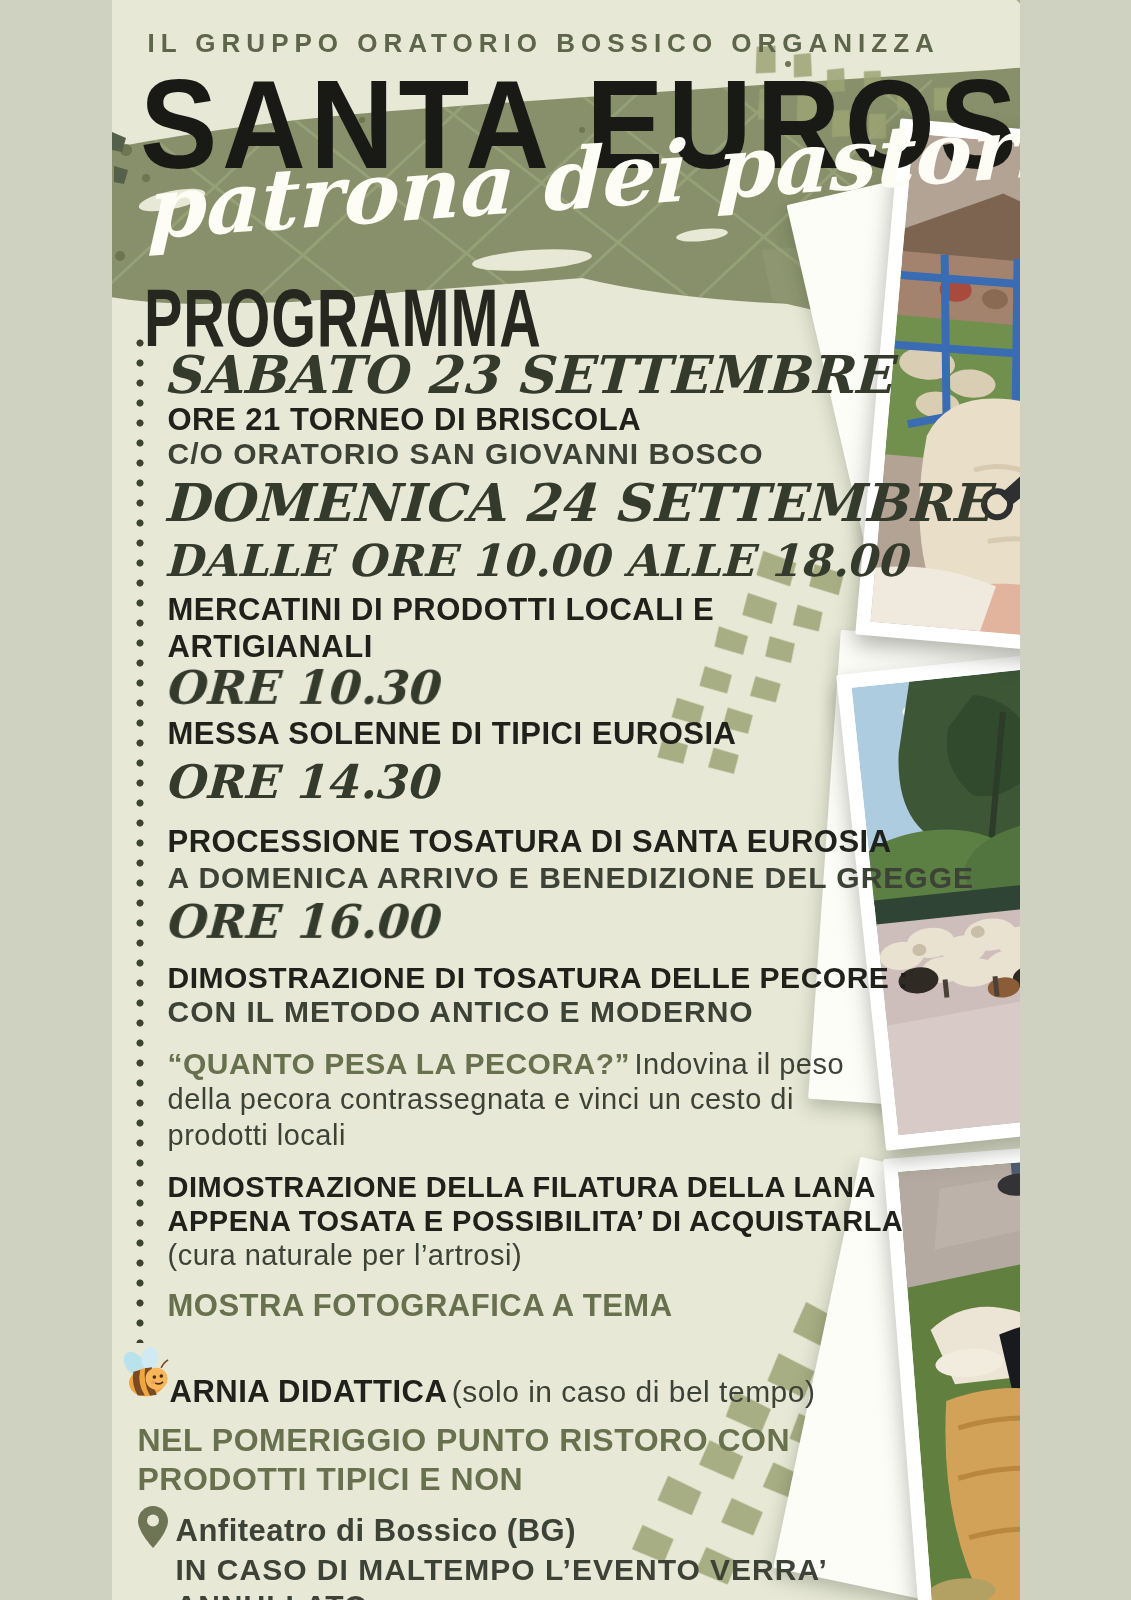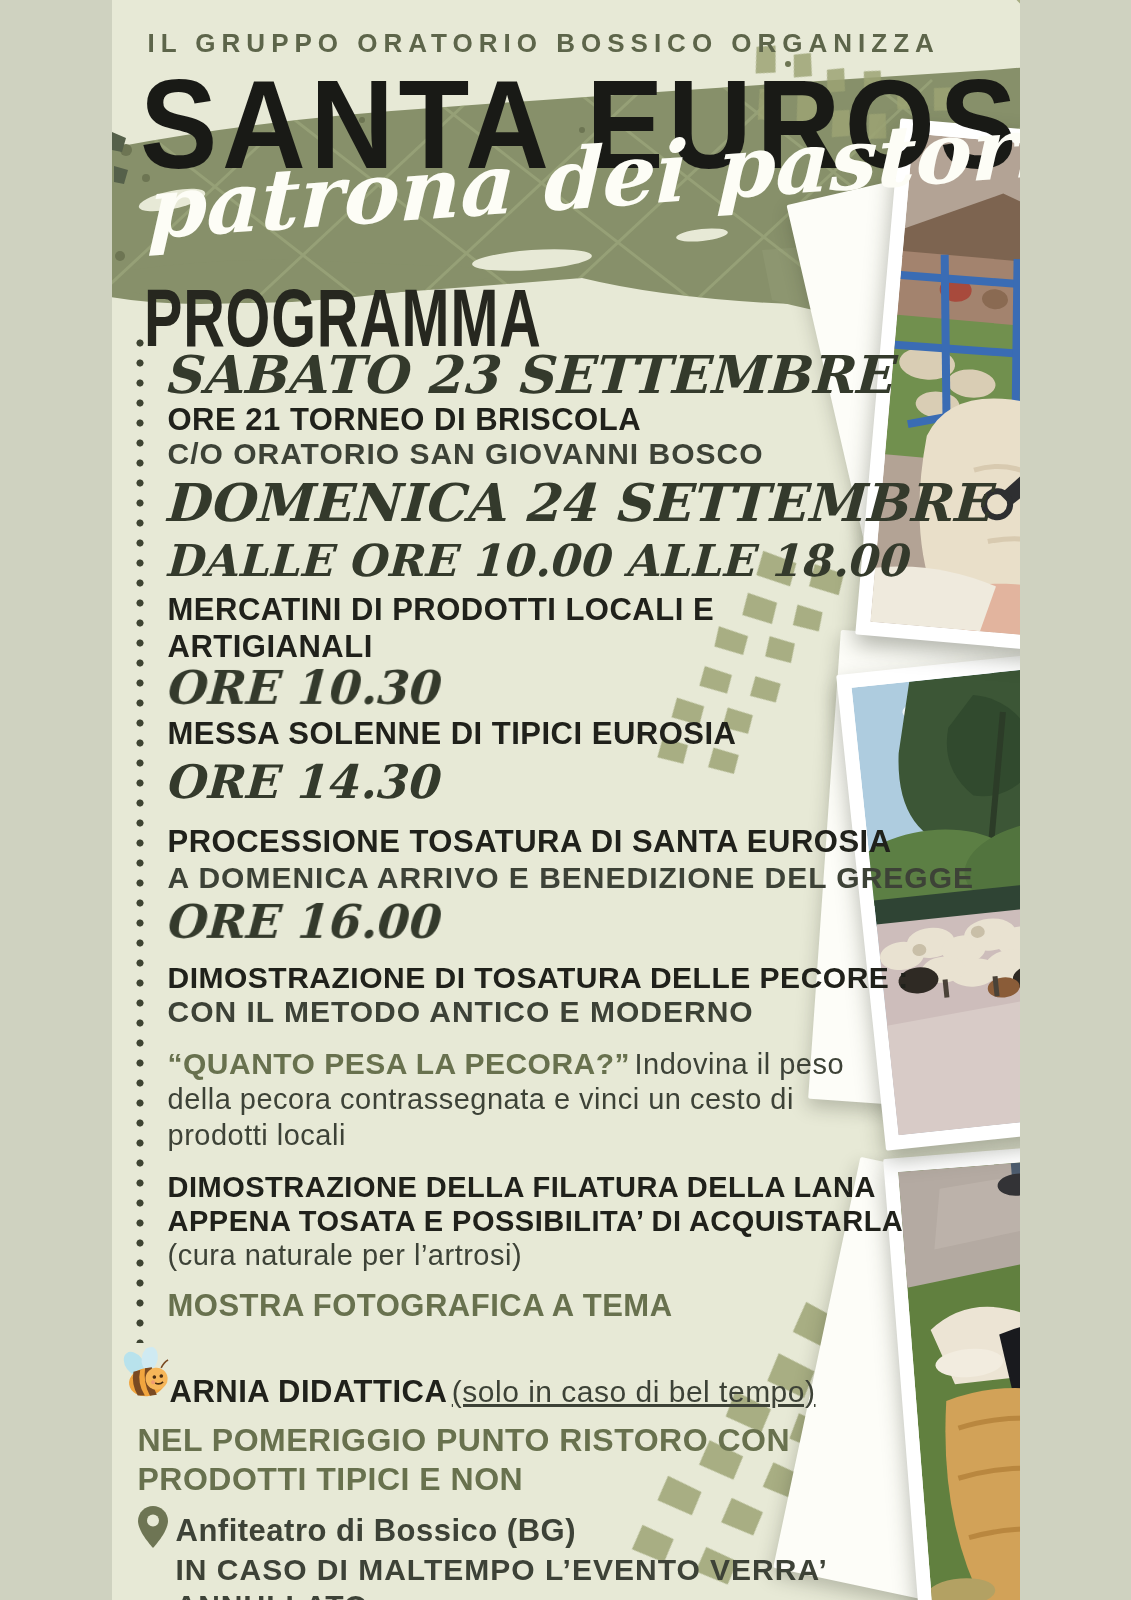--- a/index.html
+++ b/index.html
@@ -373,21 +373,21 @@
 
   <p class="abs" style="left:56px;top:1046px;width:720px;line-height:1.22;z-index:6;">
     <span class="bold-line olive" style="font-size:30px;">“QUANTO PESA LA PECORA?”</span>
     <span class="inline-reg">Indovina il peso della pecora contrassegnata e vinci un cesto di prodotti locali</span>
   </p>
 
   <p class="abs bold-line olive" style="left:56px;top:1288px;z-index:6;">MOSTRA FOTOGRAFICA A TEMA</p>
 
   <p class="abs" style="left:58px;top:1374px;width:700px;line-height:1.2;z-index:6;">
     <span class="bold-line">ARNIA DIDATTICA</span>
-    <span class="inline-reg" style="font-size:30px;text-decoration:underline;">(solo in caso di bel tempo)</span>
+    <span class="inline-reg" style="font-size:30px;">(solo in caso di bel tempo)</span>
   </p>
 
   <svg class="abs" style="left:8px;top:1348px;z-index:6;transform:rotate(-8deg);" width="54" height="54" viewBox="0 0 54 54">
     <ellipse cx="16" cy="14" rx="9" ry="13" fill="#b8e2ec" transform="rotate(-28 16 14)"></ellipse>
     <ellipse cx="32" cy="11" rx="8" ry="12" fill="#cfeaf2" transform="rotate(18 32 11)"></ellipse>
     <ellipse cx="26" cy="34" rx="18" ry="14" fill="#f1a53e"></ellipse>
     <path d="M14 22 Q10 34 15 46 L22 47 Q16 34 21 21 Z" fill="#7a4a22"></path>
     <path d="M26 20 Q22 34 27 48 L34 48 Q29 34 33 20 Z" fill="#7a4a22"></path>
     <circle cx="36" cy="32" r="11" fill="#f6b659"></circle>
     <circle cx="34" cy="30" r="1.8" fill="#4a2d12"></circle>

